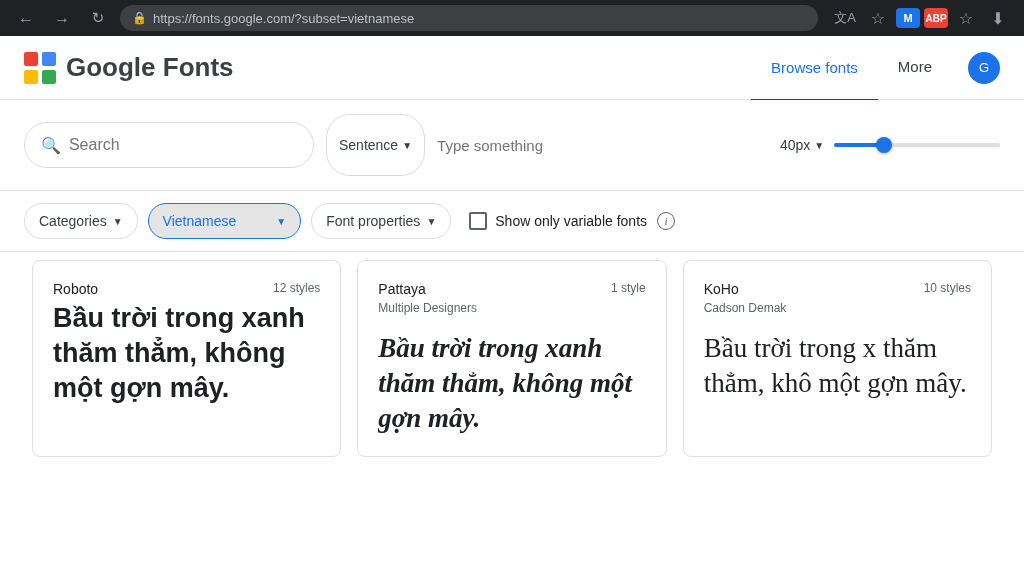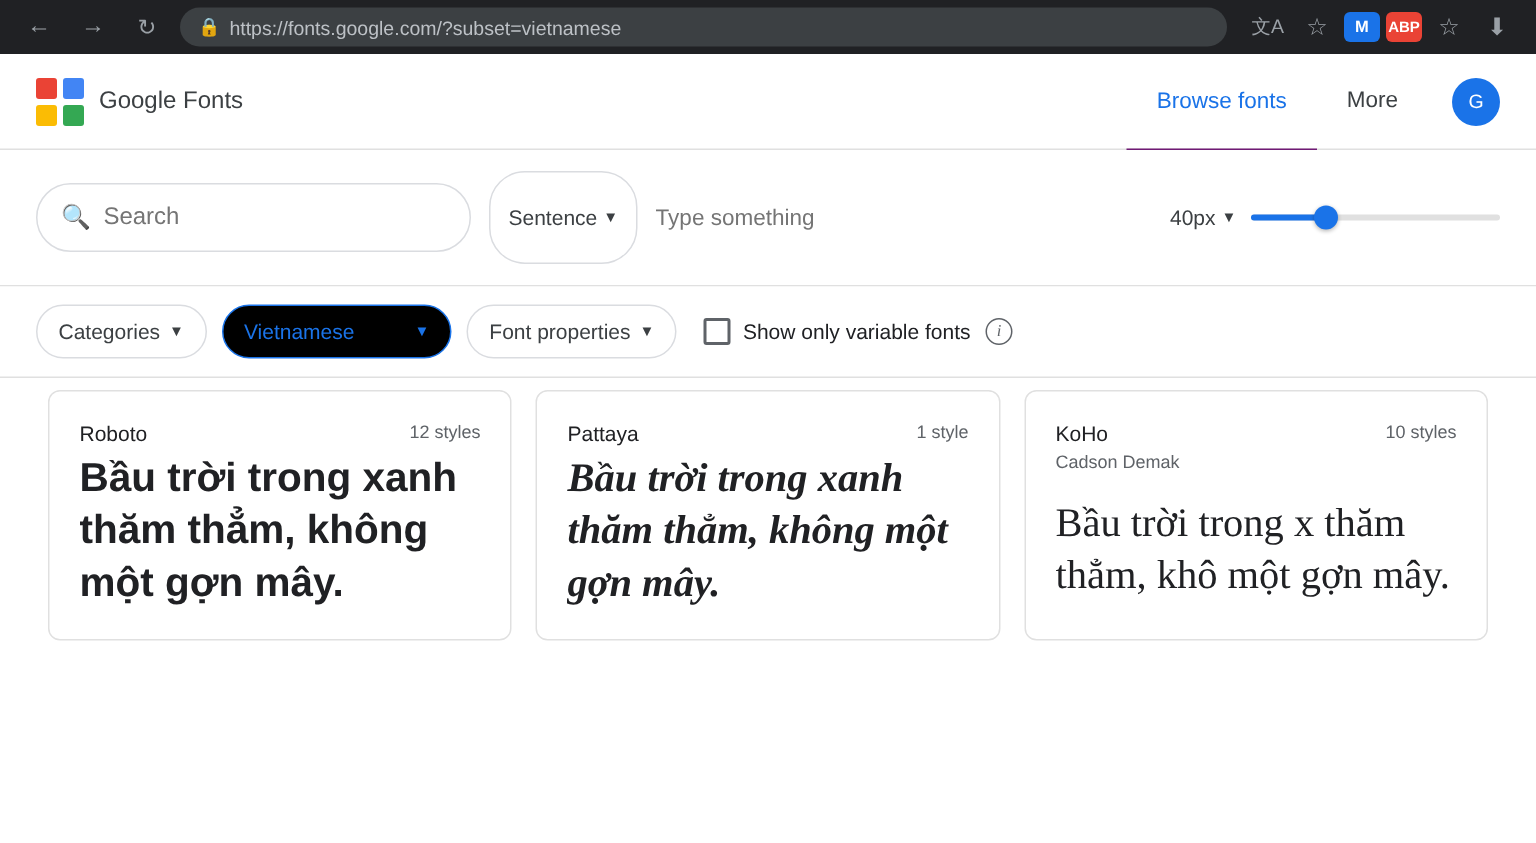--- a/index.html
+++ b/index.html
@@ -114,23 +114,23 @@
       display: flex;
       align-items: center;
       gap: 10px;
       margin-right: auto;
     }
     .logo-icon {
       width: 32px;
       height: 32px;
     }
     .logo-text {
-      font-size: 16px;
+      font-size: 26px;
       color: #3c4043;
-      font-weight: 400;
+      font-weight: 700;
     }
     .nav-links {
       display: flex;
       align-items: center;
       gap: 0;
     }
     .nav-link {
       padding: 0 20px;
       height: 64px;
       display: flex;
@@ -281,21 +281,21 @@
       padding: 0 14px;
       border: 1px solid #dadce0;
       border-radius: 20px;
       cursor: pointer;
       font-size: 14px;
       color: #3c4043;
       background: #fff;
       user-select: none;
     }
     .filter-btn.active {
-      background: #000000;
+      background: #e5e5e5;
       border-color: #1a73e8;
       color: #1a73e8;
       gap: 40px;
     }
     .checkbox-area {
       display: flex;
       align-items: center;
       gap: 8px;
       margin-left: 8px;
       cursor: pointer;
@@ -486,20 +486,21 @@
         <span class="font-styles">12 styles</span>
       </div>
       <div class="font-preview roboto">Bầu trời trong xanh thăm thẳm, không một gợn mây.</div>
     </div>
 
     <div class="font-card">
       <div class="font-card-header">
         <span class="font-name">Pattaya</span>
         <span class="font-styles">1 style</span>
       </div>
+      <div class="font-designer">Multiple Designers</div>
       <div class="font-preview pattaya">Bầu trời trong xanh thăm thẳm, không một gợn mây.</div>
     </div>
 
     <div class="font-card">
       <div class="font-card-header">
         <span class="font-name">KoHo</span>
         <span class="font-styles">10 styles</span>
       </div>
       <div class="font-designer">Cadson Demak</div>
       <div class="font-preview koho">Bầu trời trong x thăm thẳm, khô một gợn mây.</div>

